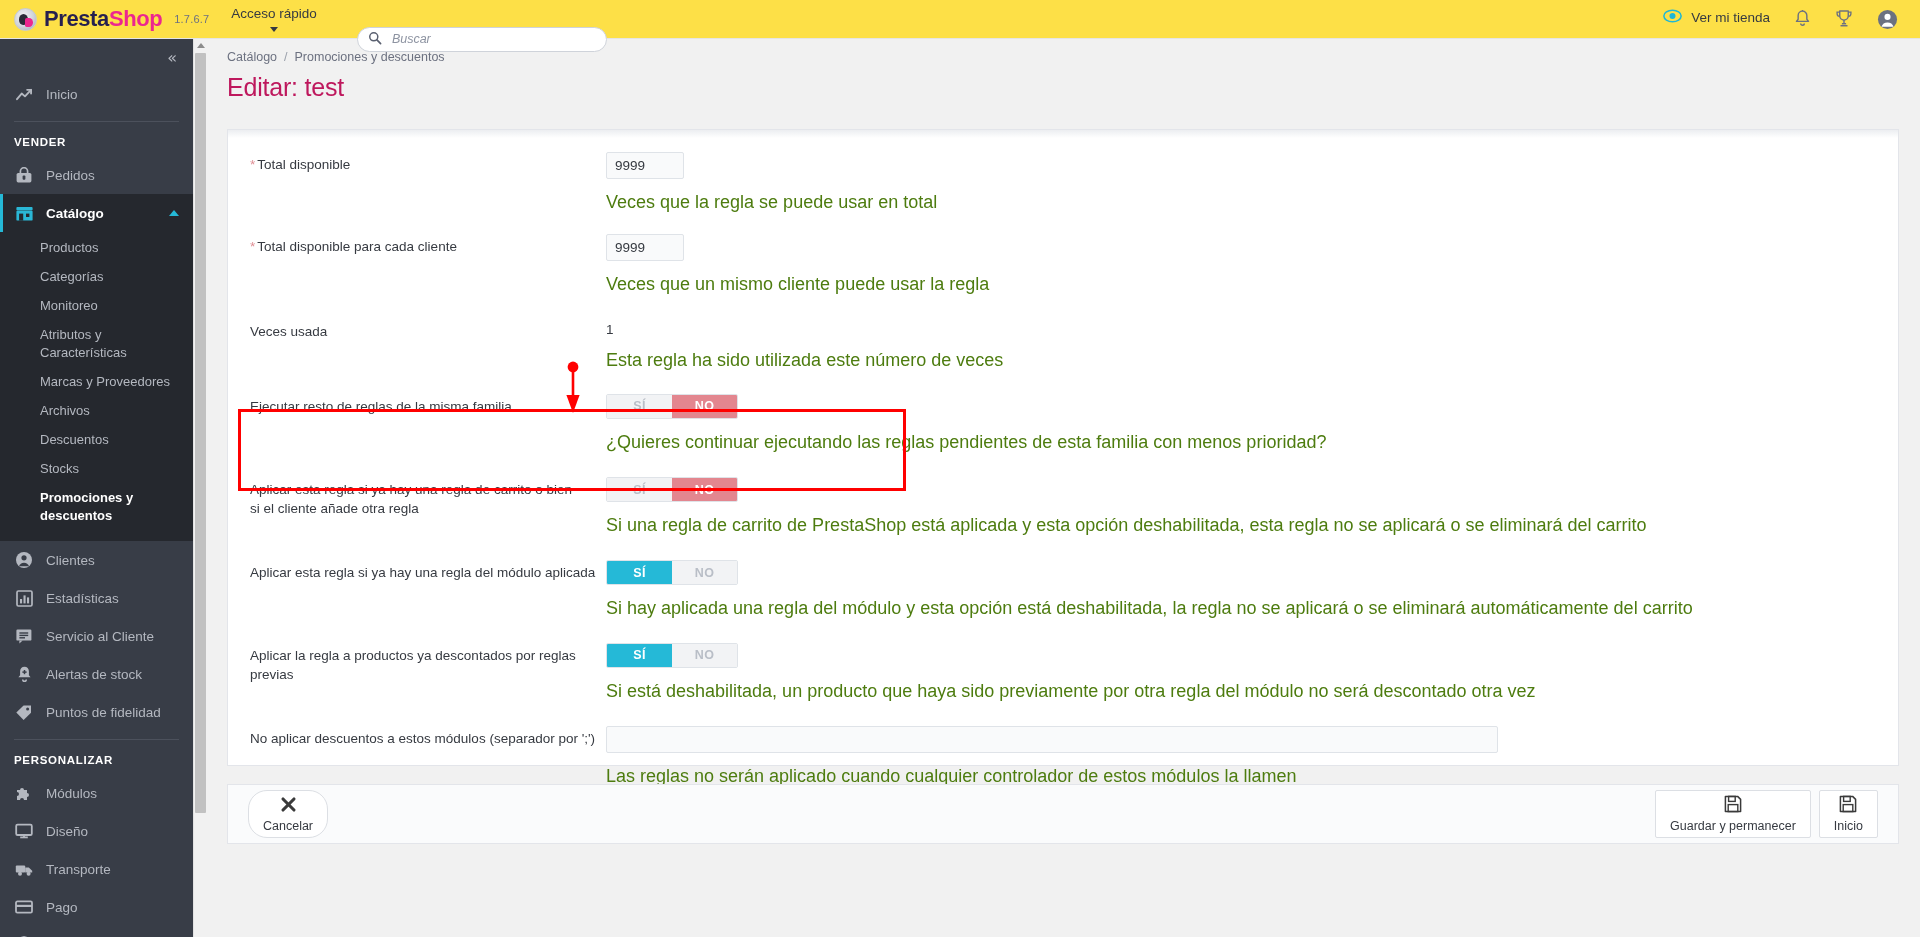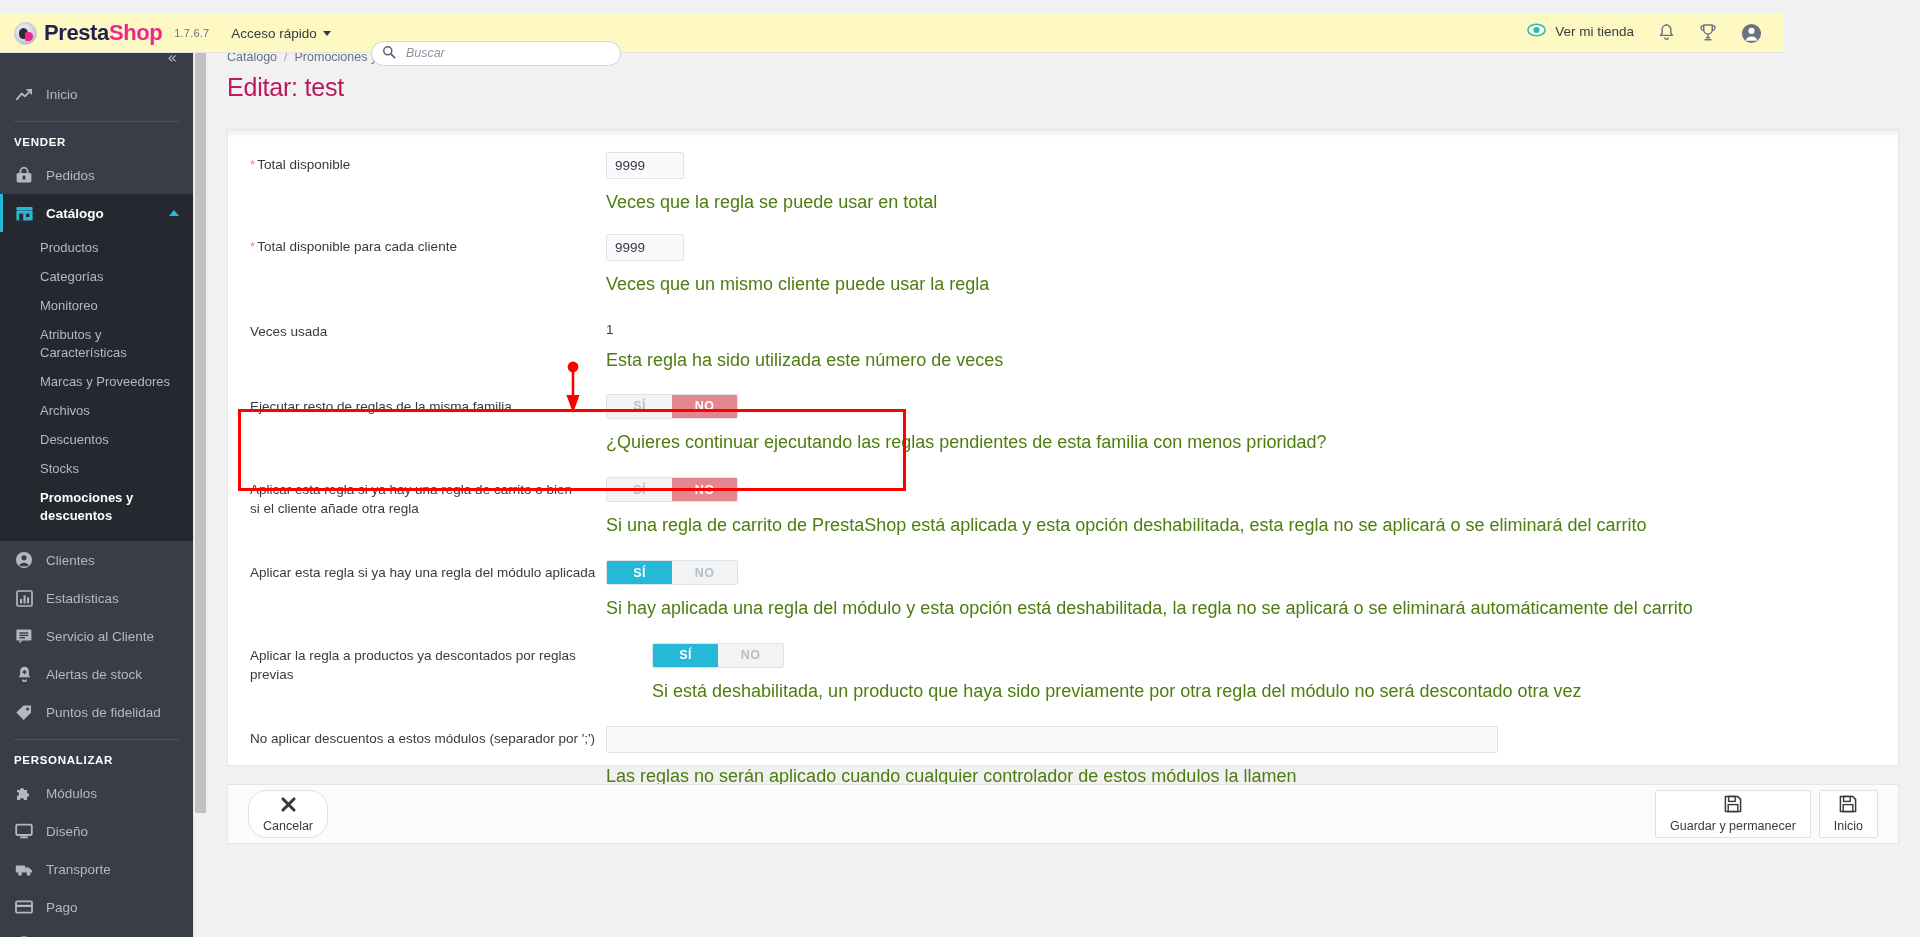--- a/index.html
+++ b/index.html
@@ -8,23 +8,23 @@
     width: 1920px; height: 937px;
     overflow: hidden;
     background: #f1f1f1;
     font-family: "Liberation Sans", sans-serif;
     font-size: 13px;
     color: #363a41;
   }
 
   
   #header {
-    position: absolute; top: 14px; left: 0;
-    width: 1784px; height: 39px;
-    background: #fef9c3;
+    position: absolute; top: 0; left: 0;
+    width: 1920px; height: 39px;
+    background: #fde047;
     border-bottom: 1px solid #e5e5e5;
     display: flex; align-items: center;
     z-index: 40;
   }
   #brand {
     display: flex; align-items: center;
     margin-left: 14px; gap: 7px;
   }
   .ps-logo-mark {
     width: 23px; height: 23px; border-radius: 50%;
@@ -41,21 +41,21 @@
     content: ""; position: absolute; right: 3px; top: 9px;
     width: 8px; height: 9px; border-radius: 2px 60% 60% 2px;
     background: #ec268f;
   }
   .ps-word { font-size: 22px; font-weight: 700; letter-spacing: -0.4px; line-height: 1; }
   .ps-word .a { color: #251f4f; }
   .ps-word .b { color: #ec268f; }
   .ps-version { font-size: 11px; color: #6c7180; margin-left: 5px; letter-spacing: .2px; }
   #quick-access {
     margin-left: 22px; font-size: 13.5px; color: #363a41;
-    display: flex; align-items: center; gap: 6px; cursor: pointer;
+    display: flex; align-items: center; gap: 6px; cursor: pointer; flex-direction: column;
   }
   .caret-down {
     width: 0; height: 0;
     border-left: 4px solid transparent; border-right: 4px solid transparent;
     border-top: 5px solid #363a41;
   }
   #search-wrap {
     margin-left: 40px;
     width: 250px; height: 25px;
     border: 1px solid #cfd3da; border-radius: 13px;
@@ -535,21 +535,21 @@
       <div class="flabel"><span>Aplicar esta regla si ya hay una regla del módulo aplicada</span></div>
       <div class="fctl">
         <div class="toggle is-yes">
           <span class="opt yes">SÍ</span>
           <span class="opt no off-state">NO</span>
         </div>
         <div class="fhelp">Si hay aplicada una regla del módulo y esta opción está deshabilitada, la regla no se aplicará o se eliminará automáticamente del carrito</div>
       </div>
     </div>
 
-    <div class="frow" style="margin-top:22px;gap:46px;">
+    <div class="frow" style="margin-top:22px;">
       <div class="flabel"><span>Aplicar la regla a productos ya descontados por reglas previas</span></div>
       <div class="fctl">
         <div class="toggle is-yes">
           <span class="opt yes">SÍ</span>
           <span class="opt no off-state">NO</span>
         </div>
         <div class="fhelp">Si está deshabilitada, un producto que haya sido previamente por otra regla del módulo no será descontado otra vez</div>
       </div>
     </div>
 

